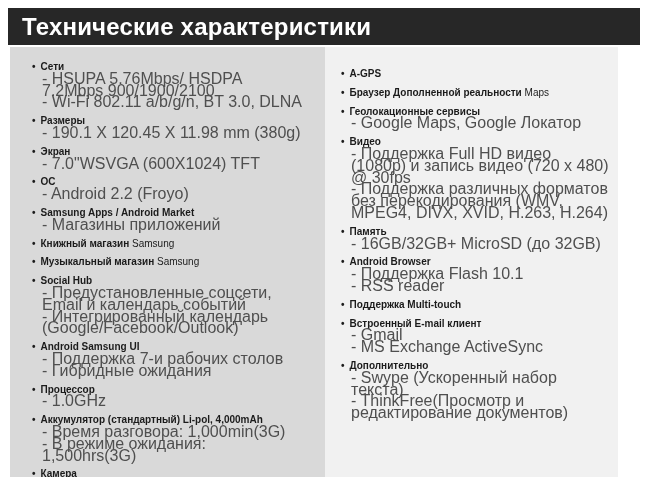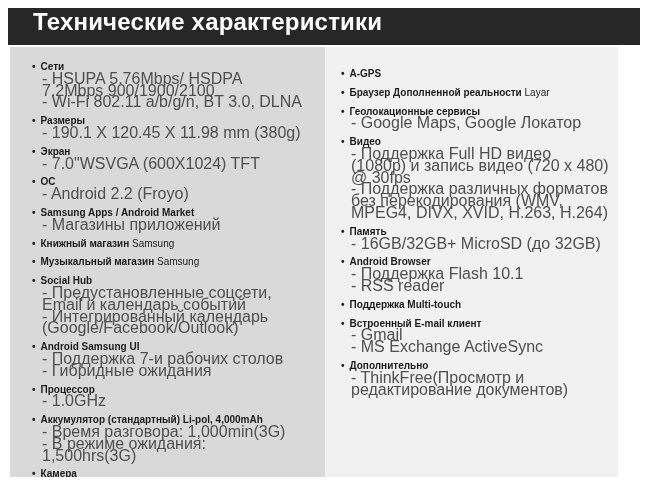--- a/index.html
+++ b/index.html
@@ -7,21 +7,21 @@
     --left-bg:#d9d9d9; --right-bg:#f1f1f1;
     --head:#1b1b1b; --detail:#4f4f4f;
   }
   *{box-sizing:border-box; margin:0; padding:0;}
   html,body{width:650px; height:487px; background:#ffffff; overflow:hidden;}
   body{font-family:"Liberation Sans", sans-serif;}
   .slide{position:relative; width:650px; height:487px; background:#ffffff;}
   .title-bar{
     position:absolute; left:8px; top:8px; width:632px; height:37px;
     background:var(--bar); color:var(--bar-text);
-    display:flex; padding-left:25px;
+    display:flex; align-items:center; padding-left:14px;
     font-size:24px; font-weight:bold; letter-spacing:0.2px;
   }
   .panels{position:absolute; left:10px; top:47px; width:633px; height:430px; display:flex;}
   .panel{height:100%; overflow:hidden;}
   .panel.left{width:315px; background:var(--left-bg); padding:14px 22px 0 22px;}
   .panel.right{width:293px; background:var(--right-bg); padding:21px 8px 0 16px;}
   .section{margin-bottom:7px;}
   .head{
     font-size:10px; font-weight:bold; color:var(--head); line-height:11.8px;
   }
@@ -90,21 +90,21 @@
         <div class="section">
           <div class="head"><span class="bullet">•</span><span class="hb">Камера</span></div>
           <div class="detail">- 3.0 MP AF камера с LED вспышкой + 1.3MP (VT)</div>
         </div>
       </div>
     <div class="panel right" id="right-col">
         <div class="section">
           <div class="head"><span class="bullet">•</span><span class="hb">A-GPS</span></div>
         </div>
         <div class="section">
-          <div class="head"><span class="bullet">•</span><span class="hb">Браузер Дополненной реальности</span><span class="hn"> Layar</span></div>
+          <div class="head"><span class="bullet">•</span><span class="hb">Браузер Дополненной реальности</span><span class="hn"> Maps</span></div>
         </div>
         <div class="section">
           <div class="head"><span class="bullet">•</span><span class="hb">Геолокационные сервисы</span></div>
           <div class="detail">- Google Maps, Google Локатор</div>
         </div>
         <div class="section">
           <div class="head"><span class="bullet">•</span><span class="hb">Видео</span></div>
           <div class="detail">- Поддержка Full HD видео (1080p) и запись видео (720 x 480) @ 30fps</div>
           <div class="detail">- Поддержка различных форматов без перекодирования (WMV, MPEG4, DIVX, XVID, H.263, H.264)</div>
         </div>
@@ -120,17 +120,18 @@
         <div class="section">
           <div class="head"><span class="bullet">•</span><span class="hb">Поддержка Multi-touch</span></div>
         </div>
         <div class="section">
           <div class="head"><span class="bullet">•</span><span class="hb">Встроенный E-mail клиент</span></div>
           <div class="detail">- Gmail</div>
           <div class="detail">- MS Exchange ActiveSync</div>
         </div>
         <div class="section">
           <div class="head"><span class="bullet">•</span><span class="hb">Дополнительно</span></div>
+          <div class="detail">- Swype (Ускоренный набор текста)</div>
           <div class="detail">- ThinkFree(Просмотр и редактирование документов)</div>
         </div>
       </div>
   </div>
 </div>
 
 </body></html>

